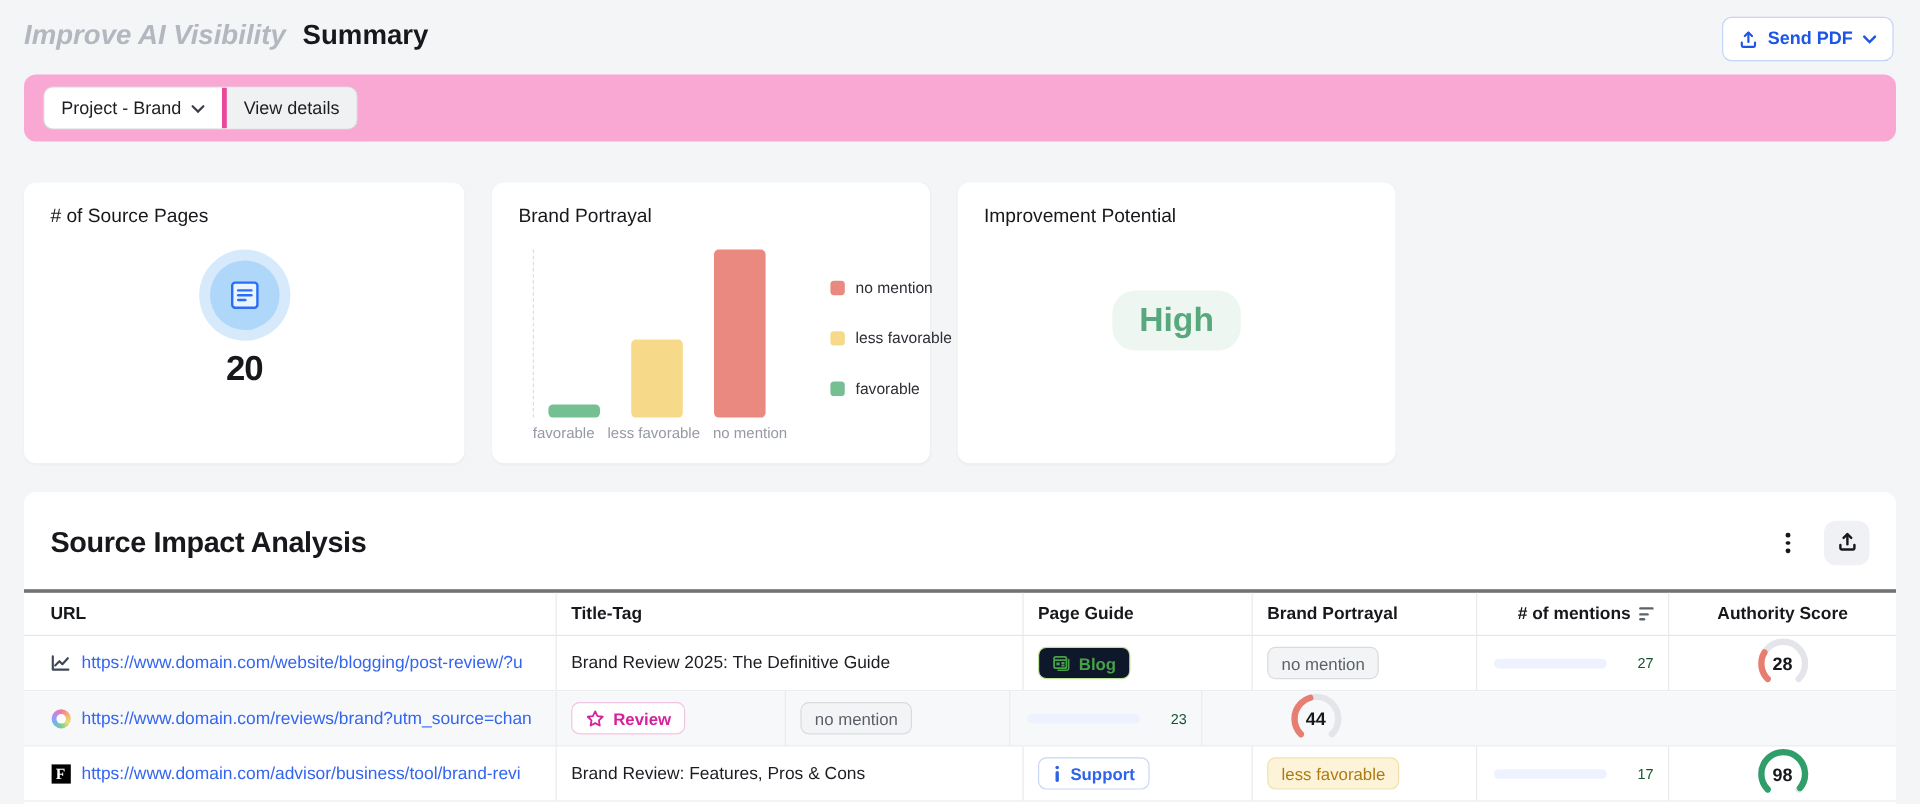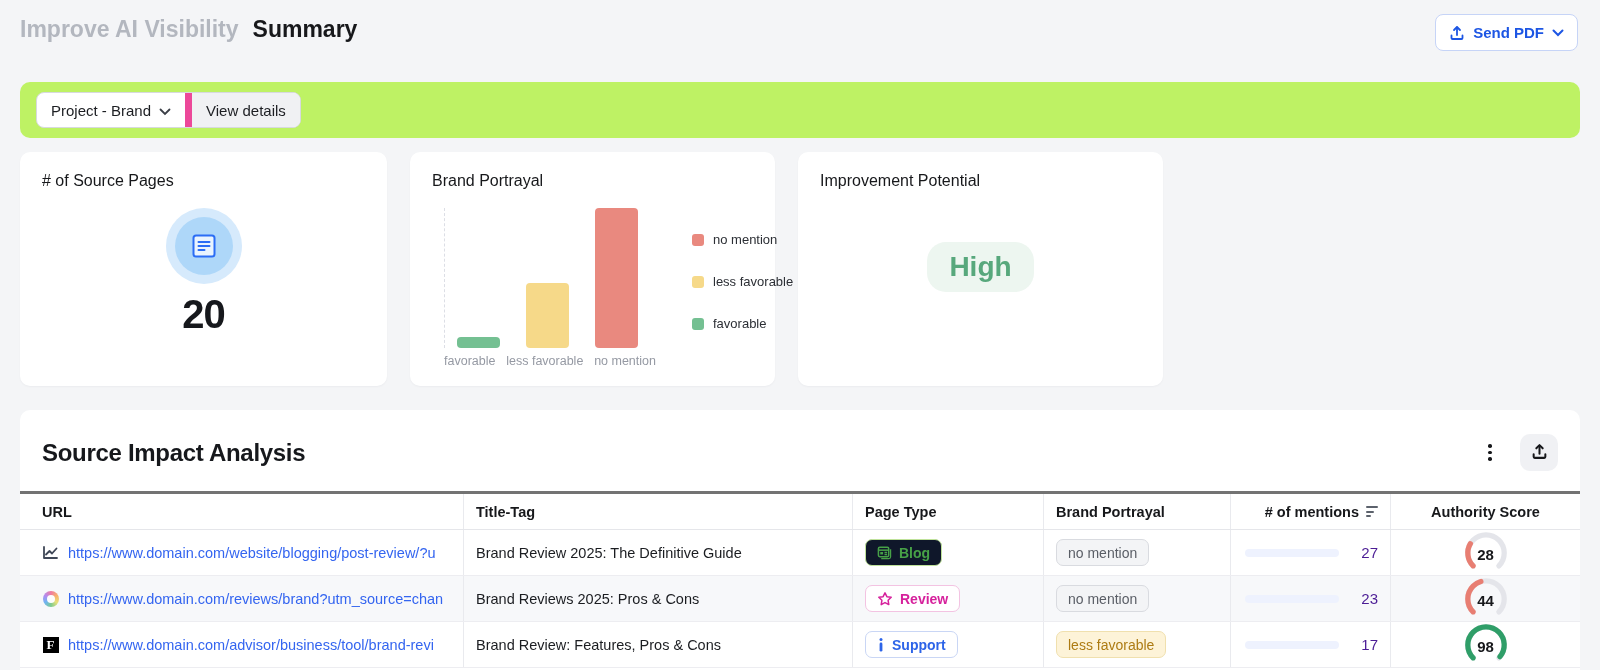--- a/index.html
+++ b/index.html
@@ -5,47 +5,47 @@
   * { margin:0; padding:0; box-sizing:border-box; }
   html,body { width:1600px; height:670px; overflow:hidden; }
   body {
     font-family:"Liberation Sans", sans-serif;
     background:#f4f5f7;
     position:relative;
     color:#16181c;
   }
   
   .top-header { position:absolute; left:20px; top:16px; display:flex; align-items:baseline; gap:14px; }
-  .crumb { font-size:23px; font-weight:700; color:#b3b7bf; }
+  .crumb { font-size:23px; font-weight:700; color:#b3b7bf;font-style:italic; }
   .page-title { font-size:23px; font-weight:700; color:#17181b; }
   .send-pdf {
     position:absolute; right:22px; top:14px; height:37px;
     display:flex; align-items:center; gap:8px; padding:0 13px;
     background:#fff; border:1px solid #c6d4f7; border-radius:8px;
     color:#1d56e4; font-size:15px; font-weight:700; cursor:pointer;
   }
   .send-pdf svg { display:block; }
 
   
-  .filter-card { position:absolute; left:20px; top:82px; width:1560px; height:56px; background:#bef264; border-radius:10px; }
+  .filter-card { position:absolute; left:20px; top:62px; width:1560px; height:56px; background:#f9a8d4; border-radius:10px; }
   .segmented { position:absolute; left:16px; top:10px; height:36px; display:flex; border:1px solid #d7d9de; border-radius:8px; overflow:hidden; background:#fff; }
   .seg { display:flex; align-items:center; gap:8px; padding:0 14px; font-size:15px; color:#1c1e22; cursor:pointer; }
-  .seg + .seg { border-left:7px solid #ec4899; background:#f0f1f3;text-align:center; }
+  .seg + .seg { border-left:4px solid #ec4899; background:#f0f1f3;text-align:center; }
 
   
   .card { position:absolute; background:#fff; border-radius:10px; box-shadow:0 1px 2px rgba(30,35,50,.04); }
   .card h3 { font-size:16px; font-weight:400; padding:20px 22px 0 22px; color:#17181b; }
   #card-pages { left:20px; top:152px; width:367px; height:234px; }
   #card-portrayal { left:410px; top:152px; width:365px; height:234px; }
   #card-improve { left:798px; top:152px; width:365px; height:234px; }
 
   .pages-body { display:flex; flex-direction:column; align-items:center; margin-top:18px; }
   .icon-ring { width:76px; height:76px; border-radius:50%; background:#d6eafc; display:flex; align-items:center; justify-content:center; }
   .icon-ring .inner { width:58px; height:58px; border-radius:50%; background:#aed7f9; display:flex; align-items:center; justify-content:center; }
-  .big-number { font-size:40px; font-weight:800; margin-top:8px; letter-spacing:-1px; }
+  .big-number { font-size:29px; font-weight:800; margin-top:8px; letter-spacing:-1px; }
 
   
   .chart-wrap { position:absolute; left:34px; top:52px; right:16px; bottom:0; }
   .plot { position:absolute; left:0; top:4px; width:206px; height:140px; border-left:1px dashed #dcdee5; display:flex; align-items:flex-end; justify-content:space-between; padding:0 12px; }
   .bar { width:43px; border-radius:4px; }
   .xlabels { position:absolute; left:0; top:150px; width:212px; display:flex; justify-content:space-between; }
   .xlabels span { font-size:12.5px; color:#9599a3; white-space:nowrap; }
   .legend { position:absolute; left:248px; top:28px; display:flex; flex-direction:column; gap:27px; }
   .legend-item { display:flex; align-items:center; gap:9px; }
   .legend-swatch { width:12px; height:12px; border-radius:3px; flex:none; }
@@ -90,21 +90,21 @@
   .pill { display:inline-flex; align-items:center; gap:7px; height:27px; padding:0 11px; border-radius:7px; border:1px solid; font-size:14px; font-weight:600; white-space:nowrap; }
   .pill-blog { color:#47a147; border-color:#bfe29a; background:#0f172a; }
   .pill-review { color:#d6219c; border-color:#f3c3e2; background:#fff; }
   .pill-support { color:#2d64e8; border-color:#c9d6f5; background:#fff; }
   .pill-nomention { color:#5a5e66; border-color:#d9dbe0; background:#f3f4f6; font-weight:500; }
   .pill-lessfav { color:#ad7b13; border-color:#f0e0ae; background:#fdf3d8; font-weight:500; }
 
   .mentions-wrap { display:flex; align-items:center; gap:14px; width:100%; justify-content:space-between; padding-left:2px; }
   .m-track { width:94px; height:8px; border-radius:4px; background:#eef2fe; overflow:hidden; }
   .m-fill { height:100%; border-radius:4px; background:#9fb1fb; }
-  .m-value { color:#4c1d95; font-size:15px; }
+  .m-value { color:#14532d; font-size:12px; }
 
   .gauge { position:relative; width:46px; height:46px; }
   .gauge svg { display:block; }
   .gauge .g-num { position:absolute; left:0; right:0; top:54%; transform:translateY(-50%); text-align:center; font-size:15px; font-weight:700; color:#17181b; }
 
   .sort-icon { display:inline-flex; flex-direction:column; gap:2.5px; align-items:flex-start; cursor:pointer; }
   .sort-icon i { height:2px; background:#5c626c; border-radius:1px; display:block; }
 </style>
 </head>
 <body>
@@ -218,21 +218,21 @@
           </svg>
         </span>
       </button>
     </div>
   </div>
 
   <div class="grid-table">
     <div class="t-row header">
       <div class="cell c-url">URL</div>
       <div class="cell c-title">Title-Tag</div>
-      <div class="cell c-type">Page Type</div>
+      <div class="cell c-type">Page Guide</div>
       <div class="cell c-portrayal">Brand Portrayal</div>
       <div class="cell c-mentions">
         <span># of mentions</span>
         <span class="sort-icon">
           <i style="width:12px"></i>
             <i style="width:8px"></i>
             <i style="width:5px"></i>
         </span>
       </div>
       <div class="cell c-authority">Authority Score</div>
@@ -284,23 +284,20 @@
     </div>
   </div>
 
   <div class="t-row body stripe">
     <div class="cell c-url">
       <span class="favicon">
               <span class="fav-swirl"></span>
             </span>
       <a href="#" class="url-link">https://www.domain.com/reviews/brand?utm_source=chan</a>
     </div>
-    <div class="cell c-title">
-            <span class="title-text">Brand Reviews 2025: Pros &amp; Cons</span>
-          </div>
     <div class="cell c-type">
             <span class="pill pill-review">
               <svg width="16" height="16" viewBox="0 0 16 16" fill="none" stroke="#d6219c" stroke-width="1.5" stroke-linejoin="round">
                 <path d="M8 1.8l1.9 3.9 4.3.6-3.1 3 .7 4.3L8 11.6l-3.8 2 .7-4.3-3.1-3 4.3-.6z"></path>
               </svg>
               <span>Review</span>
             </span>
           </div>
     <div class="cell c-portrayal">
             <span class="pill pill-nomention">no mention</span>

